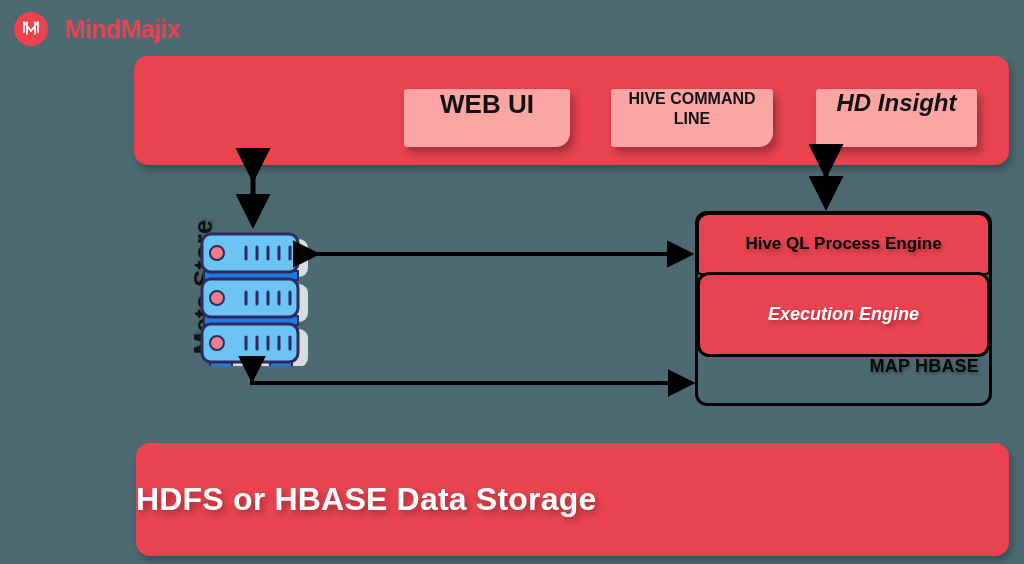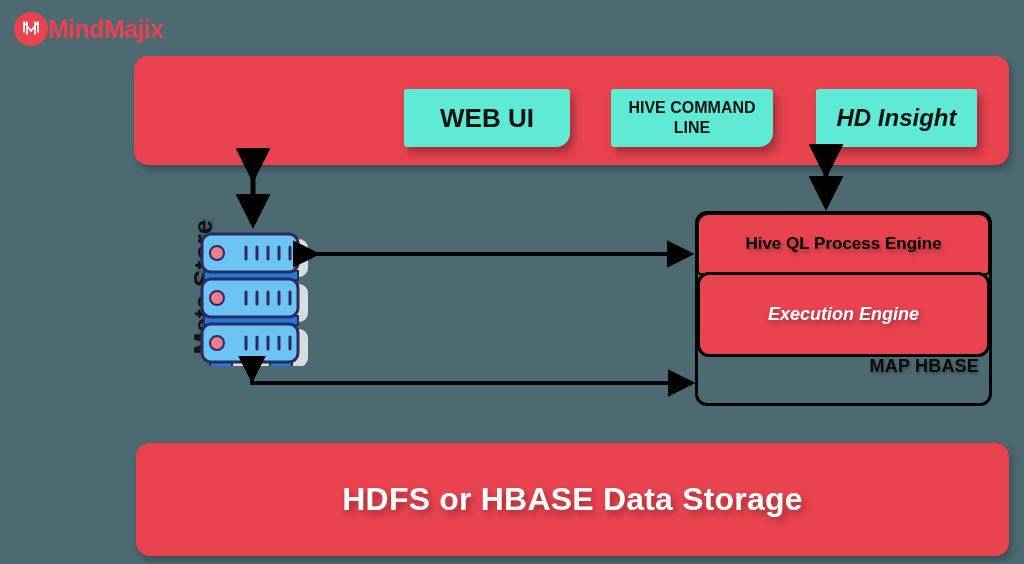--- a/index.html
+++ b/index.html
@@ -13,21 +13,21 @@
     overflow: hidden;
   }
 
   
   #logo {
     position: absolute;
     left: 14px;
     top: 12px;
     display: flex;
     align-items: center;
-    gap: 0;
+    gap: 17px;
   }
   #logo-mark {
     width: 34px;
     height: 34px;
     border-radius: 50%;
     background: #e8434f;
     display: flex;
     align-items: center;
     justify-content: center;
   }
@@ -57,23 +57,23 @@
     color: #ffffff;
     font-size: 25px;
     font-weight: bold;
     line-height: 1.22;
     letter-spacing: 0.3px;
     text-shadow: 2px 3px 4px rgba(0,0,0,0.3);
   }
 
   .white-card {
     position: absolute;
-    background: #5eead4;
+    background: #fca5a5;
     display: flex;
-    align-items: center;
+    align-items: flex-start;
     justify-content: center;
     text-align: center;
     color: #111111;
     font-weight: bold;
     box-shadow: 4px 6px 8px rgba(0,0,0,0.3);
   }
   #card-webui {
     left: 404px; top: 89px; width: 166px; height: 58px;
     font-size: 26px;
     border-radius: 3px 3px 14px 3px;
@@ -134,21 +134,21 @@
   }
   #execengine-box span {
     color: #ffffff; font-size: 18px; font-weight: bold;
     text-shadow: 2px 3px 5px rgba(0,0,0,0.3);
     font-style: italic;
   }
 
   
   #storage-band {
     left: 136px; top: 443px; width: 873px; height: 113px;
-    display: flex; align-items: center; justify-content: center;
+    display: flex; align-items: center; 
   }
   #storage-band span {
     color: #ffffff;
     font-size: 32px;
     font-weight: bold;
     letter-spacing: 0.2px;
     text-shadow: 3px 4px 6px rgba(0,0,0,0.3);
   }
 
   

